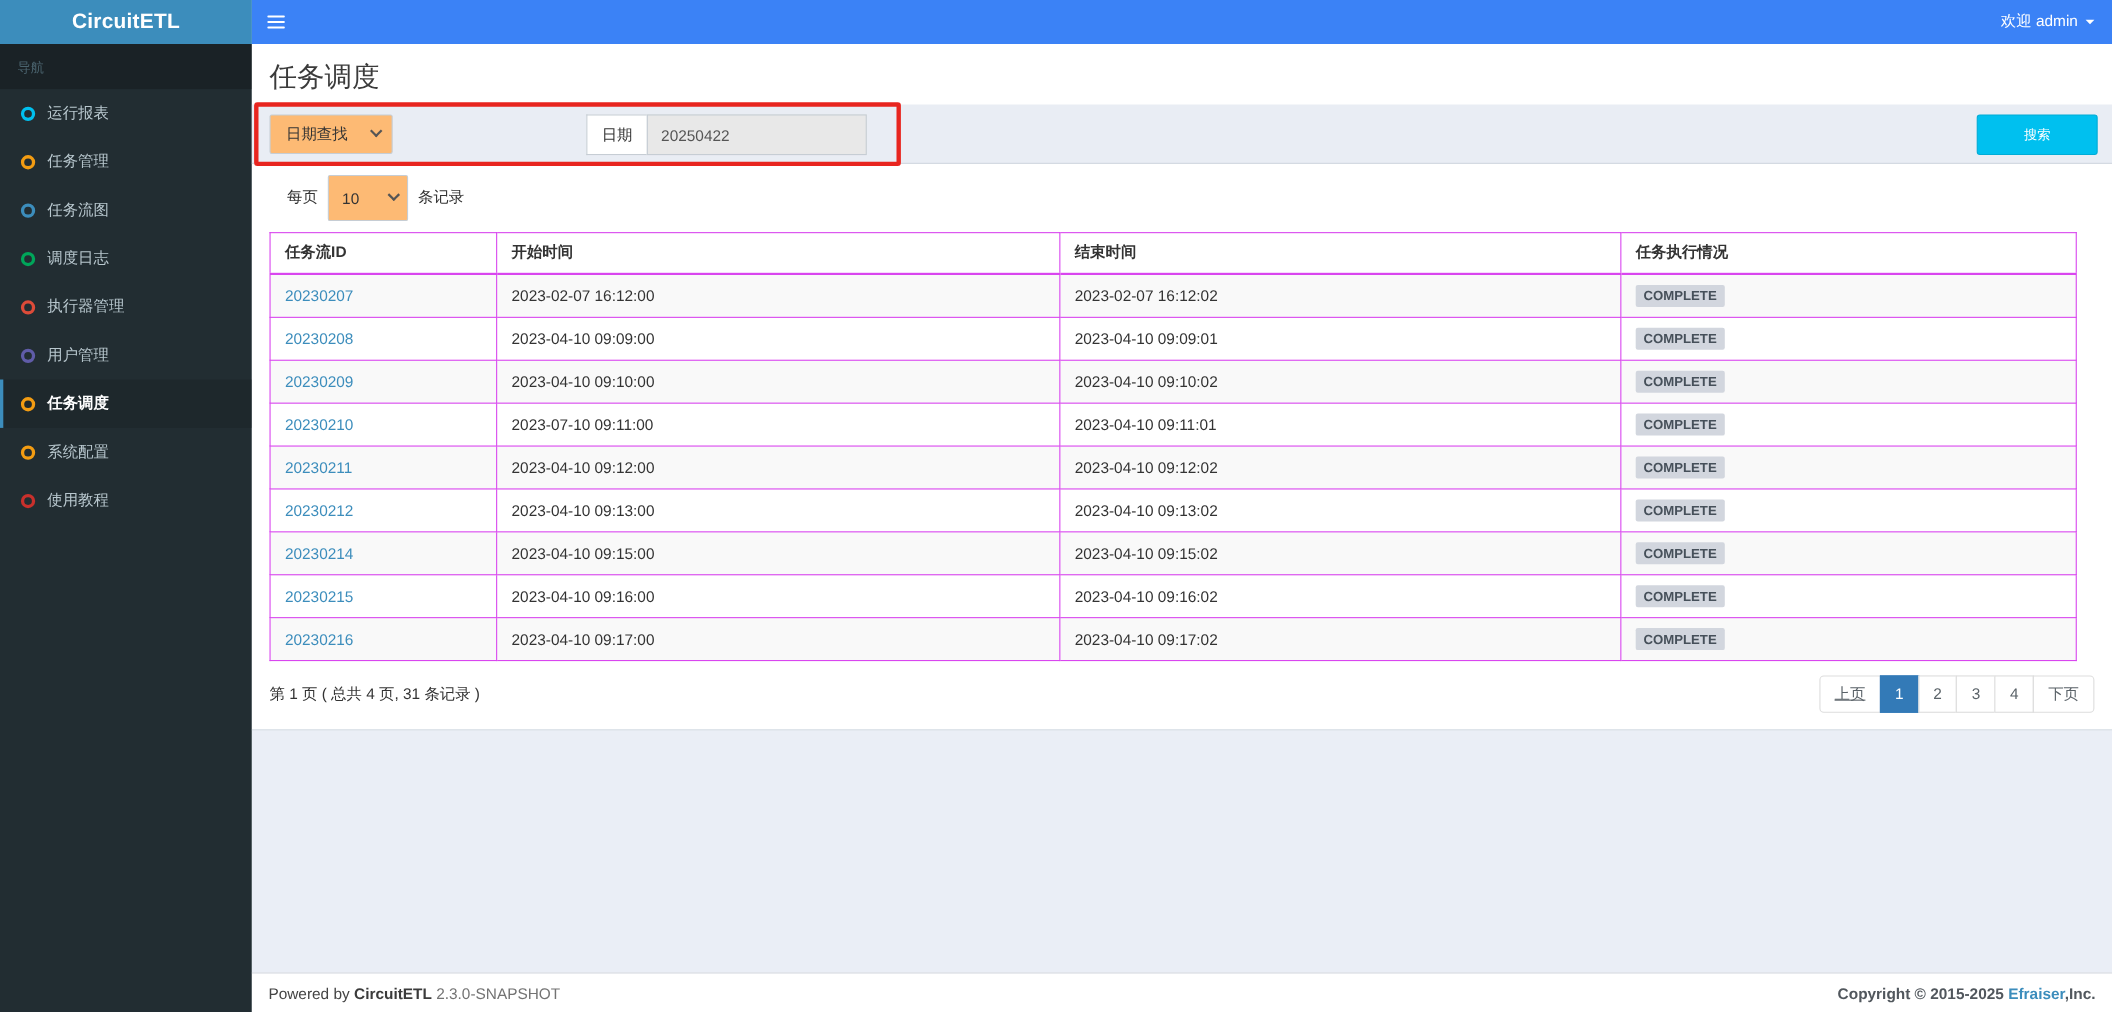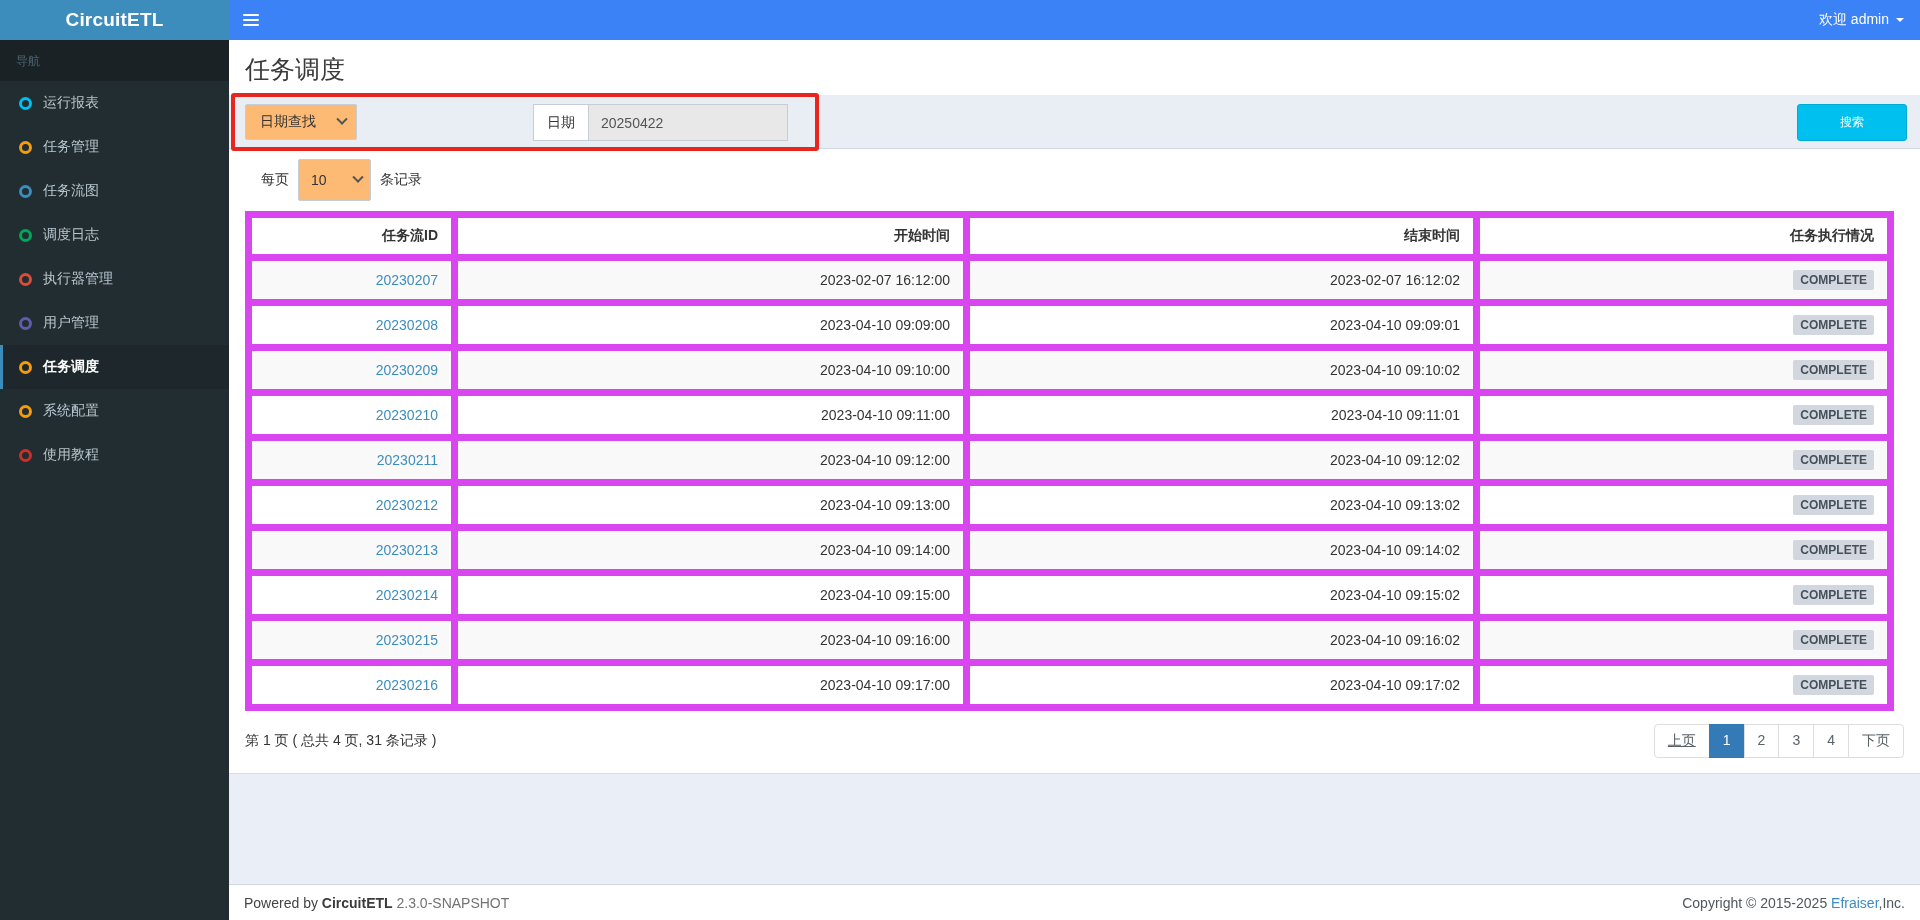--- a/index.html
+++ b/index.html
@@ -72,21 +72,21 @@
   }
   .red-annotation {
     position:absolute; left:2px; top:-2px; width:588px; height:58px;
     border:4px solid #e8251f; border-radius:3px; pointer-events:none; z-index:3;
   }
   
   .perpage-row { display:flex; align-items:center; gap:9px; padding:10px 16px 9px; font-size:14px; color:#333;margin-left:16px; }
   .select-size { width:73px; height:42px; padding:0 8px 0 12px; }
   
   .grid { margin:1px 16px 0; border-collapse:collapse; width:1642px; font-size:14px; table-layout:fixed; }
-  .grid th, .grid td { border:7px solid #d946ef; padding:9px 13px; text-align:right; color:#333; }
+  .grid th, .grid td { border:1px solid #d946ef; padding:9px 13px; text-align:left; color:#333; }
   .grid th { border-bottom-width:2px; font-weight:bold; }
   .grid tbody tr:nth-child(odd) td { background:#f9f9f9; }
   .grid a { color:#3c8dbc; text-decoration:none; cursor:pointer; }
   .col-id { width:206px; } .col-start { width:512px; } .col-end { width:510px; } .col-status { width:414px; }
   .status-badge {
     display:inline-block; background:#d2d6de; color:#46505a;
     font-size:12px; font-weight:bold; padding:3px 7px; border-radius:2px;
   }
   
   .pager-row { display:flex; justify-content:space-between; align-items:center; padding:13px 16px 15px; }
@@ -101,21 +101,21 @@
   .page-btn.active { background:#337ab7; border-color:#337ab7; color:#fff; }
   
   .filler { flex:1; background:#eaeef6; border-top:1px solid #d9dee6; }
   .footer {
     height:36px; background:#fff; border-top:1px solid #d2d6de;
     display:flex; justify-content:space-between; align-items:center;
     padding:0 15px; font-size:14px; color:#444;
   }
   .footer b { color:#3b3b3b; }
   .version { color:#737373; }
-  .footer-right { font-weight:normal; color:#51575d; }
+  .footer-right { font-weight:bold; color:#51575d; }
   .footer-right a { color:#3c8dbc; text-decoration:none; cursor:pointer; }
 </style>
 </head>
 <body>
 
 <div class="topbar">
   <div class="logo">CircuitETL</div>
   <div class="navbar">
     <div class="hamburger">
       <span class="bars">
@@ -225,40 +225,34 @@
               <td class="col-status"><span class="status-badge">COMPLETE</span></td>
             </tr>
             <tr>
               <td class="col-id"><a>20230209</a></td>
               <td class="col-start">2023-04-10 09:10:00</td>
               <td class="col-end">2023-04-10 09:10:02</td>
               <td class="col-status"><span class="status-badge">COMPLETE</span></td>
             </tr>
             <tr>
               <td class="col-id"><a>20230210</a></td>
-              <td class="col-start">2023-04-10 09:11:00</td>
+              <td class="col-start">2023-07-10 09:11:00</td>
               <td class="col-end">2023-04-10 09:11:01</td>
               <td class="col-status"><span class="status-badge">COMPLETE</span></td>
             </tr>
             <tr>
               <td class="col-id"><a>20230211</a></td>
               <td class="col-start">2023-04-10 09:12:00</td>
               <td class="col-end">2023-04-10 09:12:02</td>
               <td class="col-status"><span class="status-badge">COMPLETE</span></td>
             </tr>
             <tr>
               <td class="col-id"><a>20230212</a></td>
               <td class="col-start">2023-04-10 09:13:00</td>
               <td class="col-end">2023-04-10 09:13:02</td>
-              <td class="col-status"><span class="status-badge">COMPLETE</span></td>
-            </tr>
-            <tr>
-              <td class="col-id"><a>20230213</a></td>
-              <td class="col-start">2023-04-10 09:14:00</td>
-              <td class="col-end">2023-04-10 09:14:02</td>
               <td class="col-status"><span class="status-badge">COMPLETE</span></td>
             </tr>
             <tr>
               <td class="col-id"><a>20230214</a></td>
               <td class="col-start">2023-04-10 09:15:00</td>
               <td class="col-end">2023-04-10 09:15:02</td>
               <td class="col-status"><span class="status-badge">COMPLETE</span></td>
             </tr>
             <tr>
               <td class="col-id"><a>20230215</a></td>

